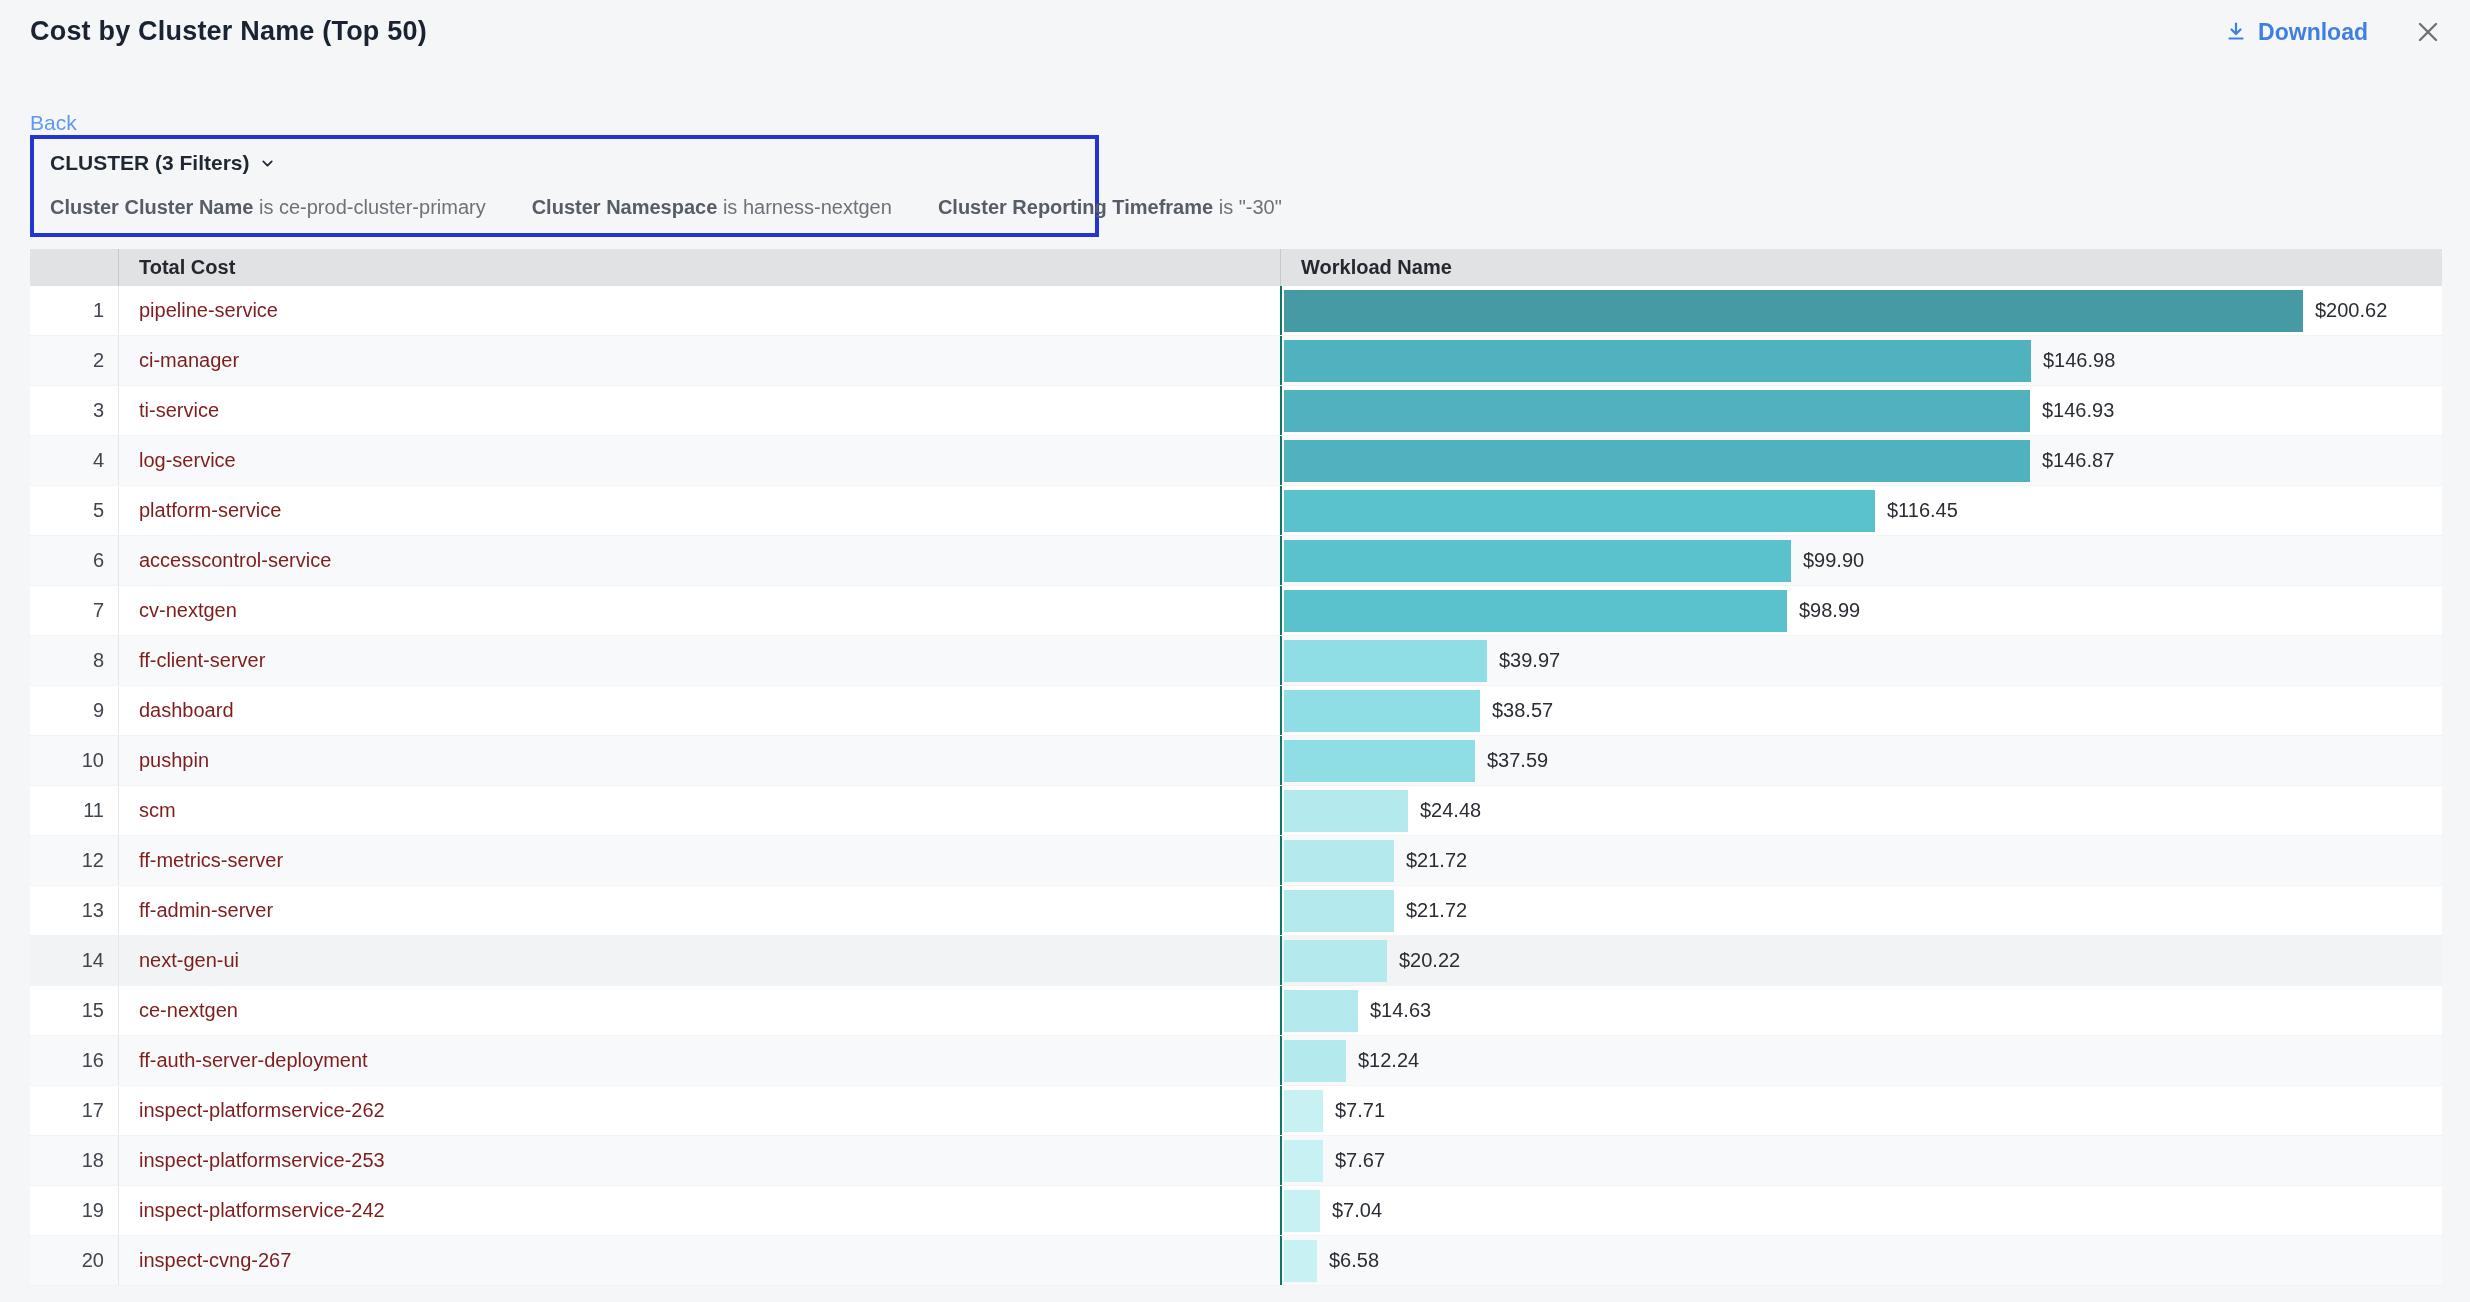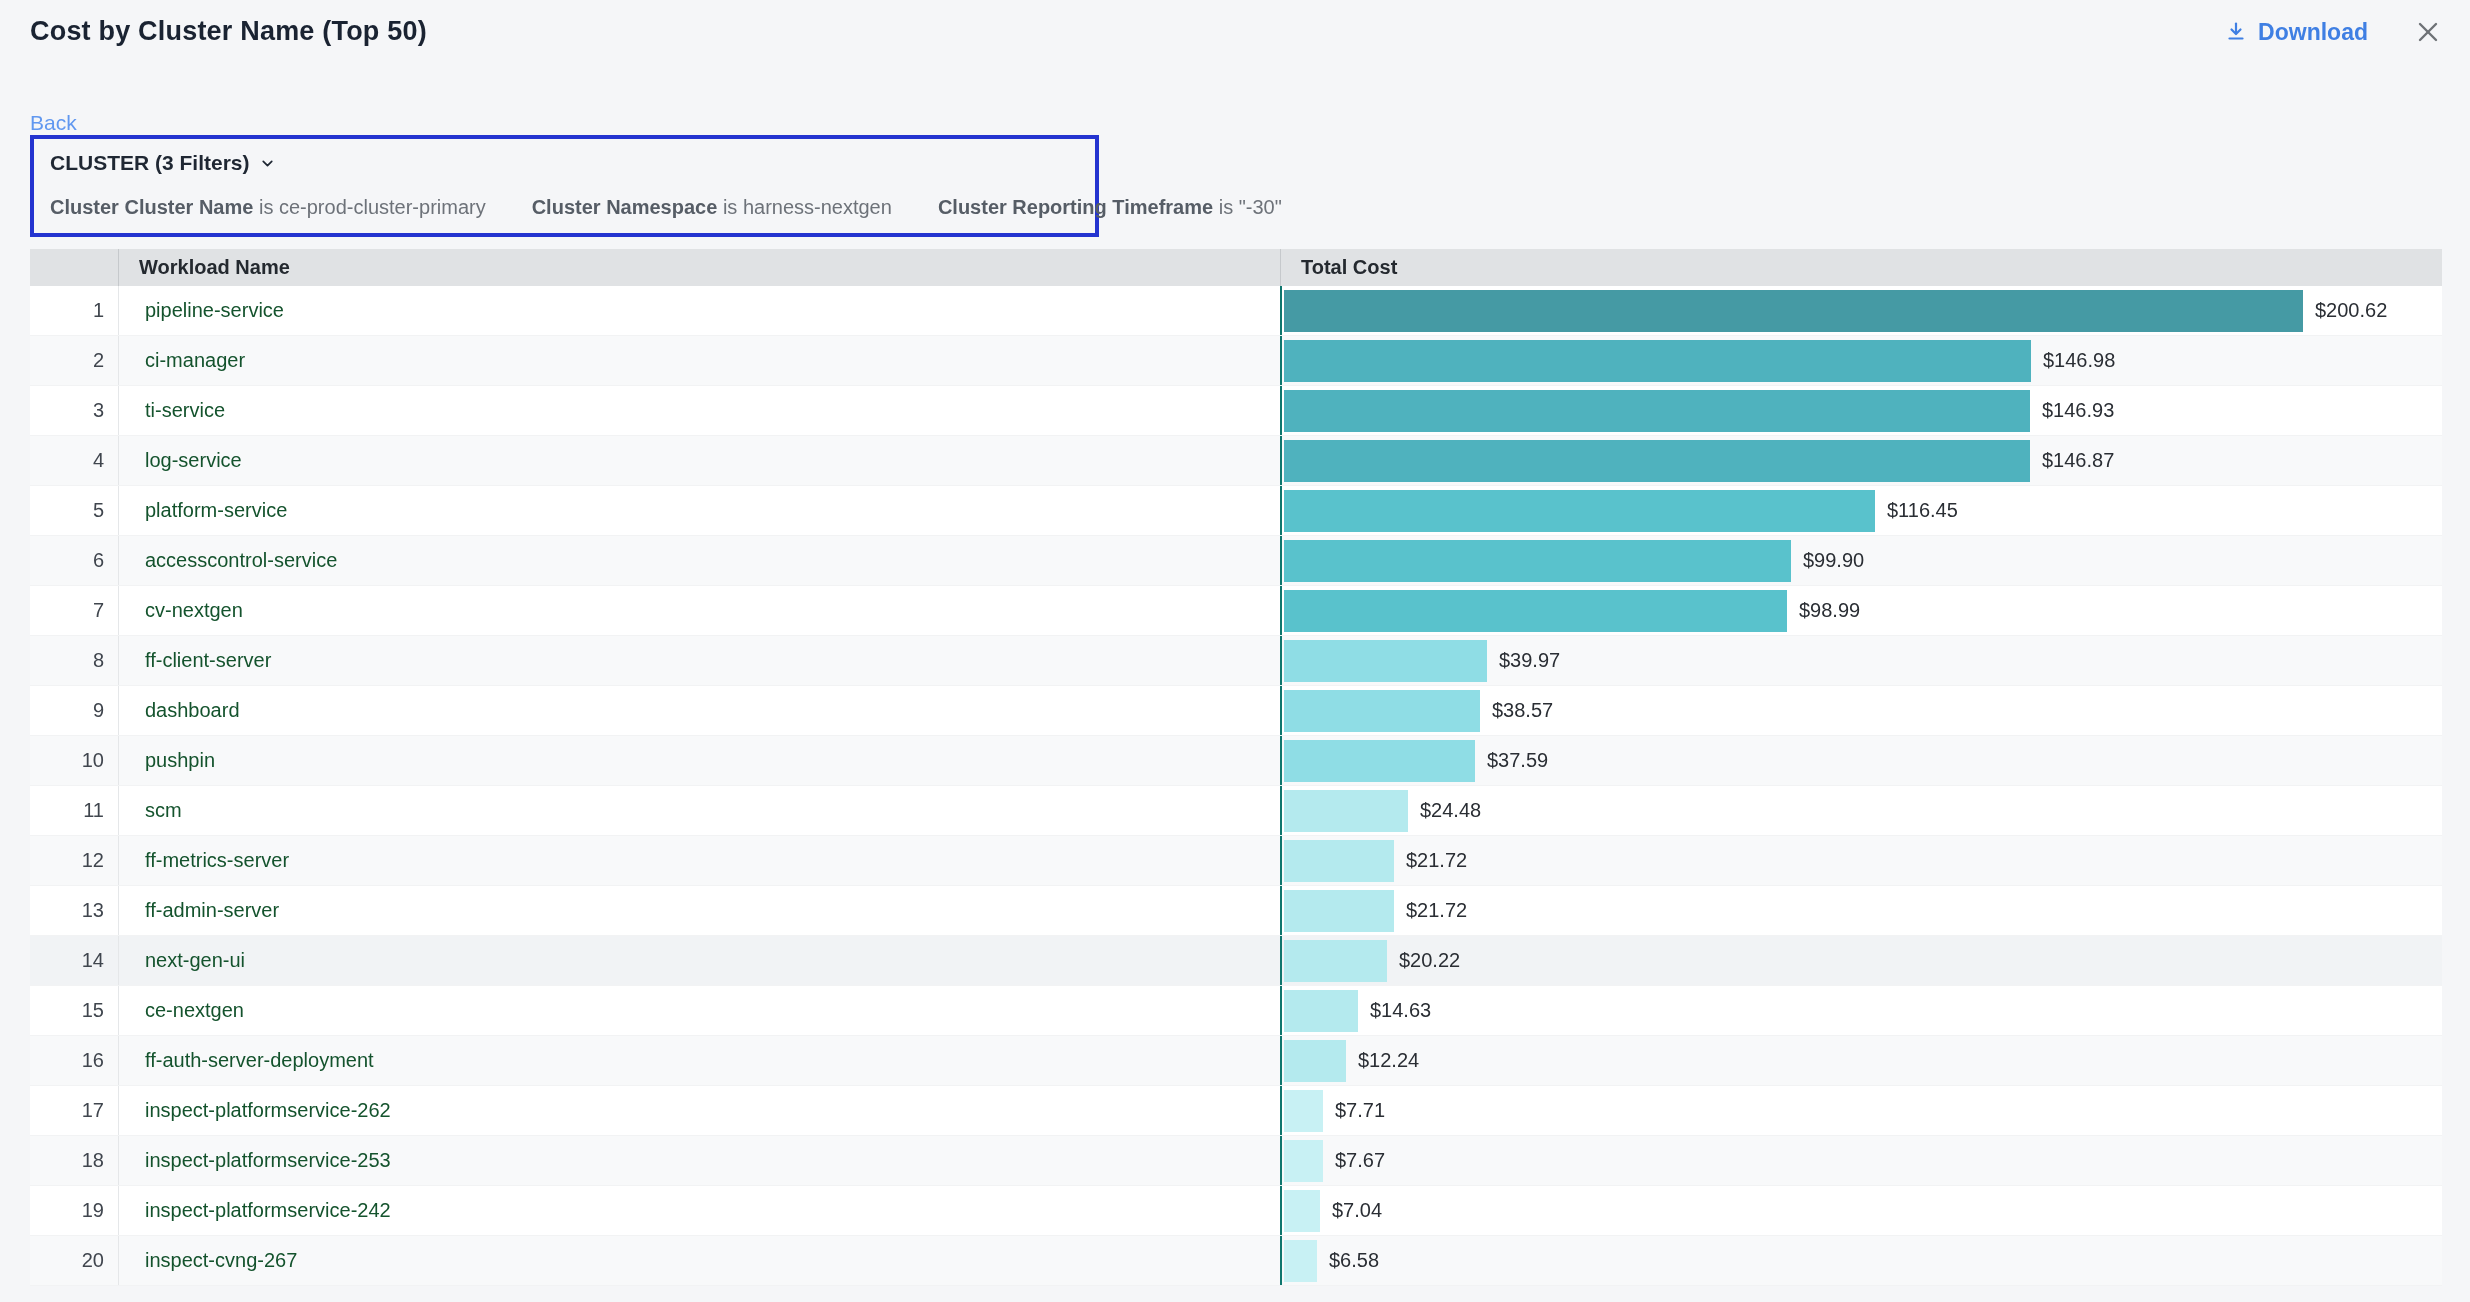--- a/index.html
+++ b/index.html
@@ -50,21 +50,21 @@
   .th { display:flex; align-items:center; box-sizing:border-box; height:100%; }
   .th.rank { width:88px; }
   .th.name { width:1162px; border-left:1px solid #c6c9cc; padding-left:20px; }
   .th.cost { flex:1; border-left:1px solid #c6c9cc; padding-left:20px; }
 
   .trow { display:flex; height:50px; background:#ffffff; border-bottom:1px solid #f2f3f4; box-sizing:border-box; }
   .trow.even { background:#f8f9fa; }
   .trow.hl   { background:#f1f3f5; }
   .cell { display:flex; align-items:center; box-sizing:border-box; height:100%; }
   .cell.rank { width:88px; justify-content:flex-end; padding-right:14px; font-size:20px; color:#40464e; }
-  .cell.name { width:1162px; border-left:1px solid #e5e7e9; padding-left:26px; font-size:20px; color:#14532d; }
+  .cell.name { width:1162px; border-left:1px solid #e5e7e9; padding-left:20px; font-size:20px; color:#7f1d1d; }
   .cell.cost { flex:1; border-left:2px solid #0f766e; padding-left:2px; }
   .bar { height:42px; flex:0 0 auto; }
   .val { margin-left:12px; font-size:20px; color:#2a2e34; white-space:nowrap; }
 </style>
 </head>
 <body>
 
 <div class="page">
 
   <div class="title-row">
@@ -113,22 +113,22 @@
 
   <div class="filter-item">
     <span class="field">Cluster Reporting Timeframe</span><span class="cond"> is "-30"</span>
   </div>
 </div>
   </div>
 
   <div class="cost-table">
     <div class="thead">
       <div class="th rank"></div>
+      <div class="th cost">Total Cost</div>
       <div class="th name">Workload Name</div>
-      <div class="th cost">Total Cost</div>
     </div>
     <div>
   <div class="trow">
     <div class="cell rank">1</div>
     <div class="cell name">pipeline-service</div>
     <div class="cell cost">
       <div class="bar" style="width: 1019px; background: rgb(69, 154, 164);"></div>
       <div class="val">$200.62</div>
     </div>
   </div>

